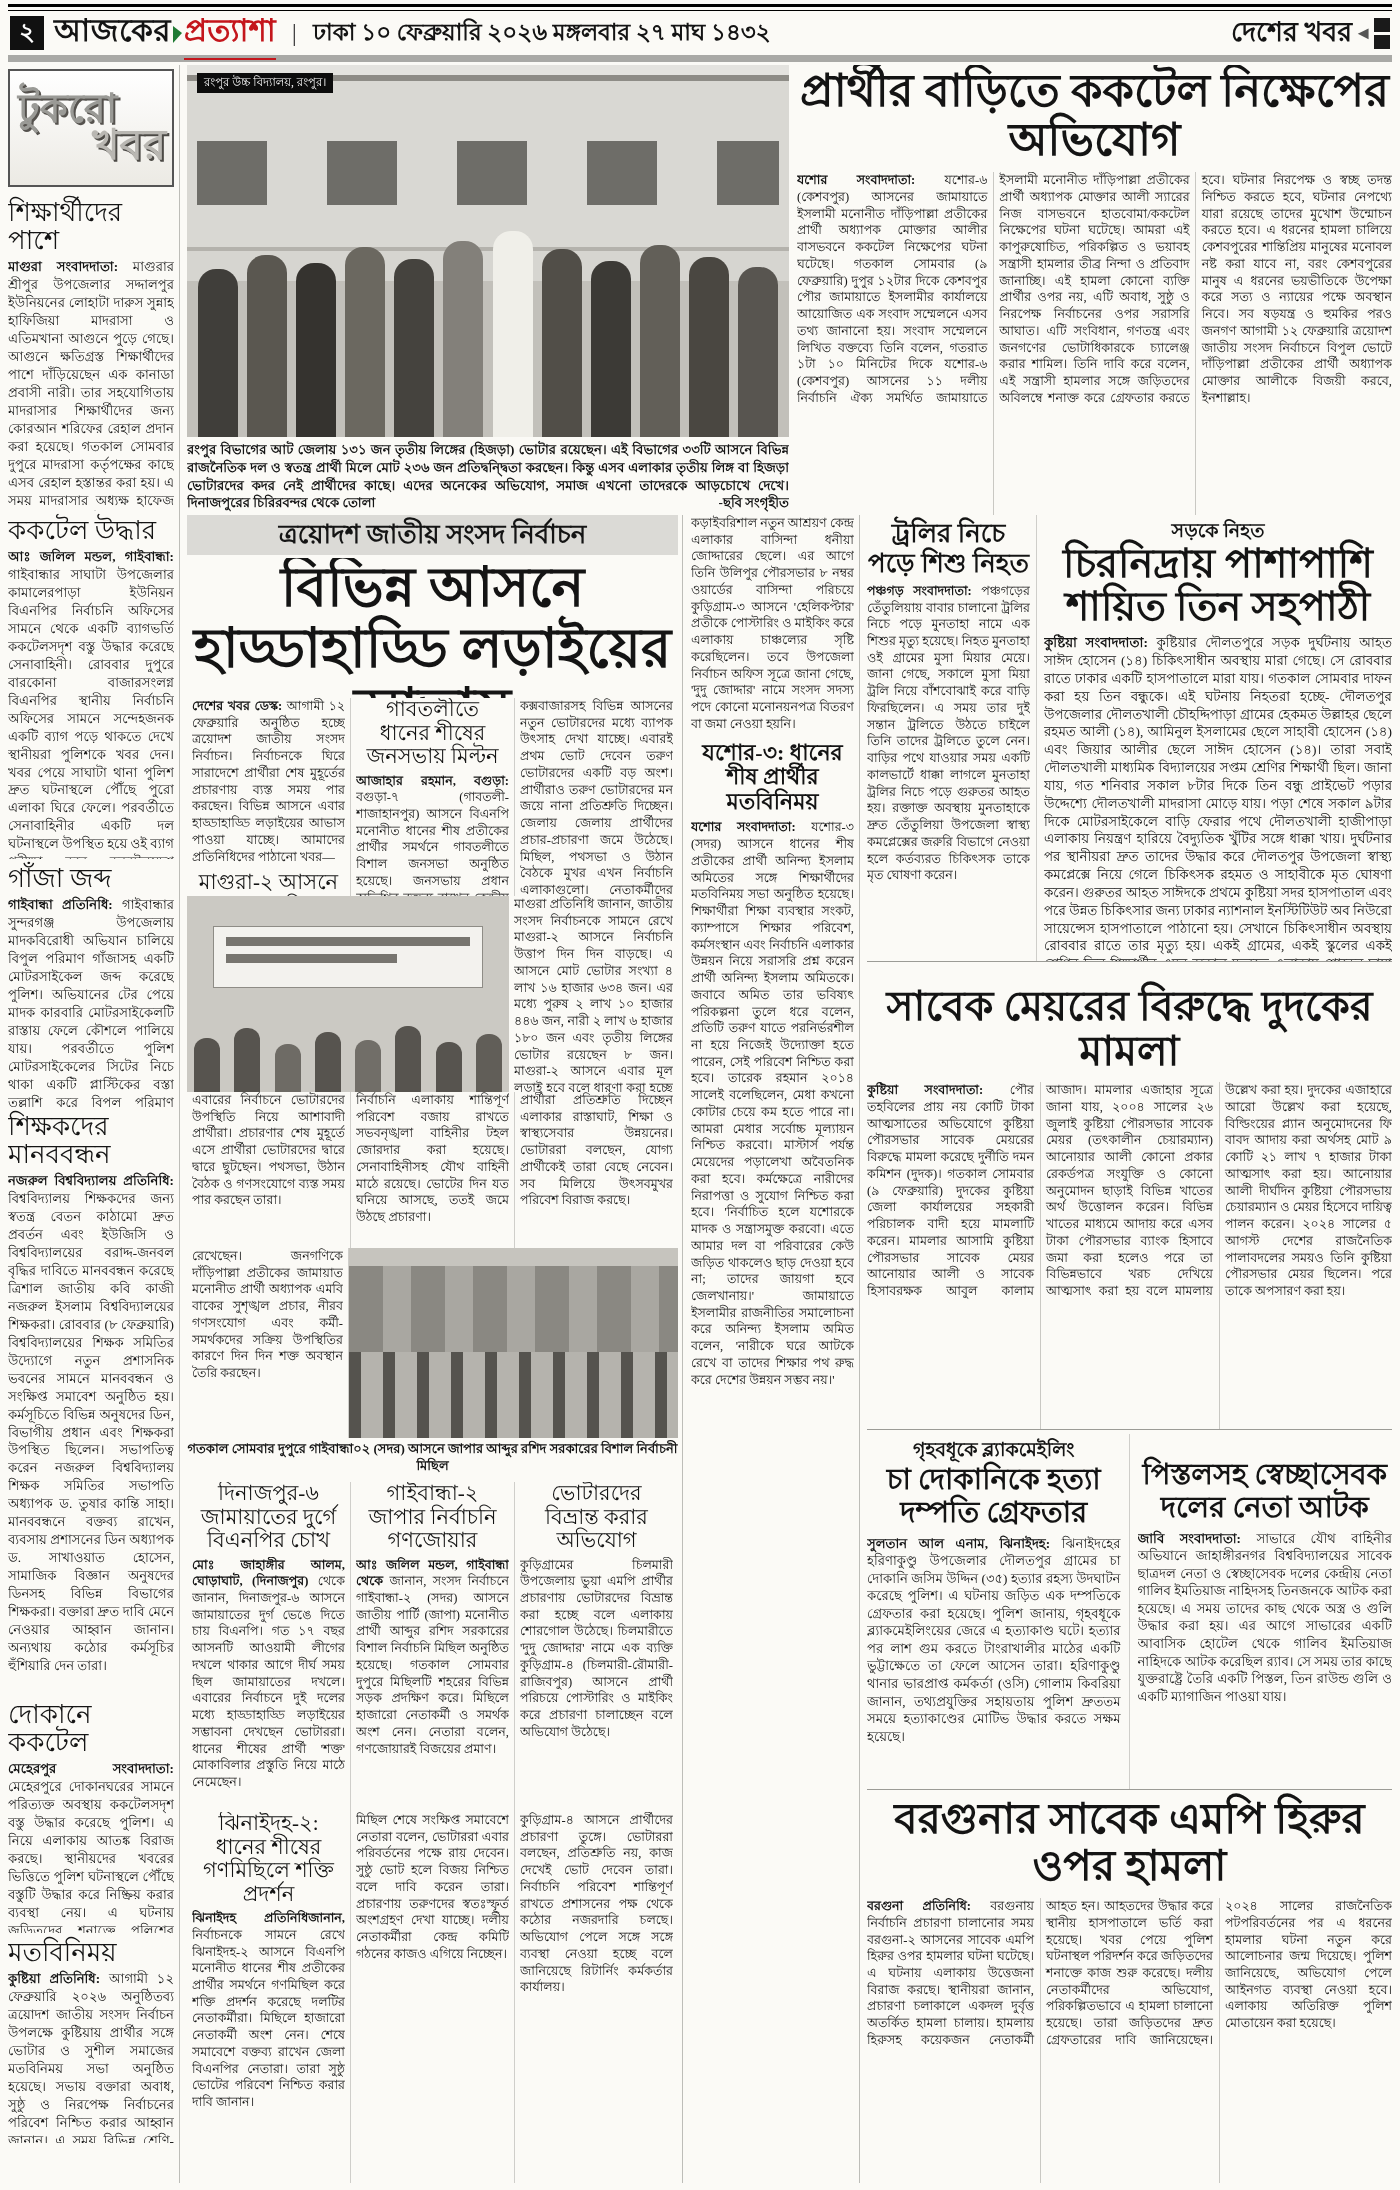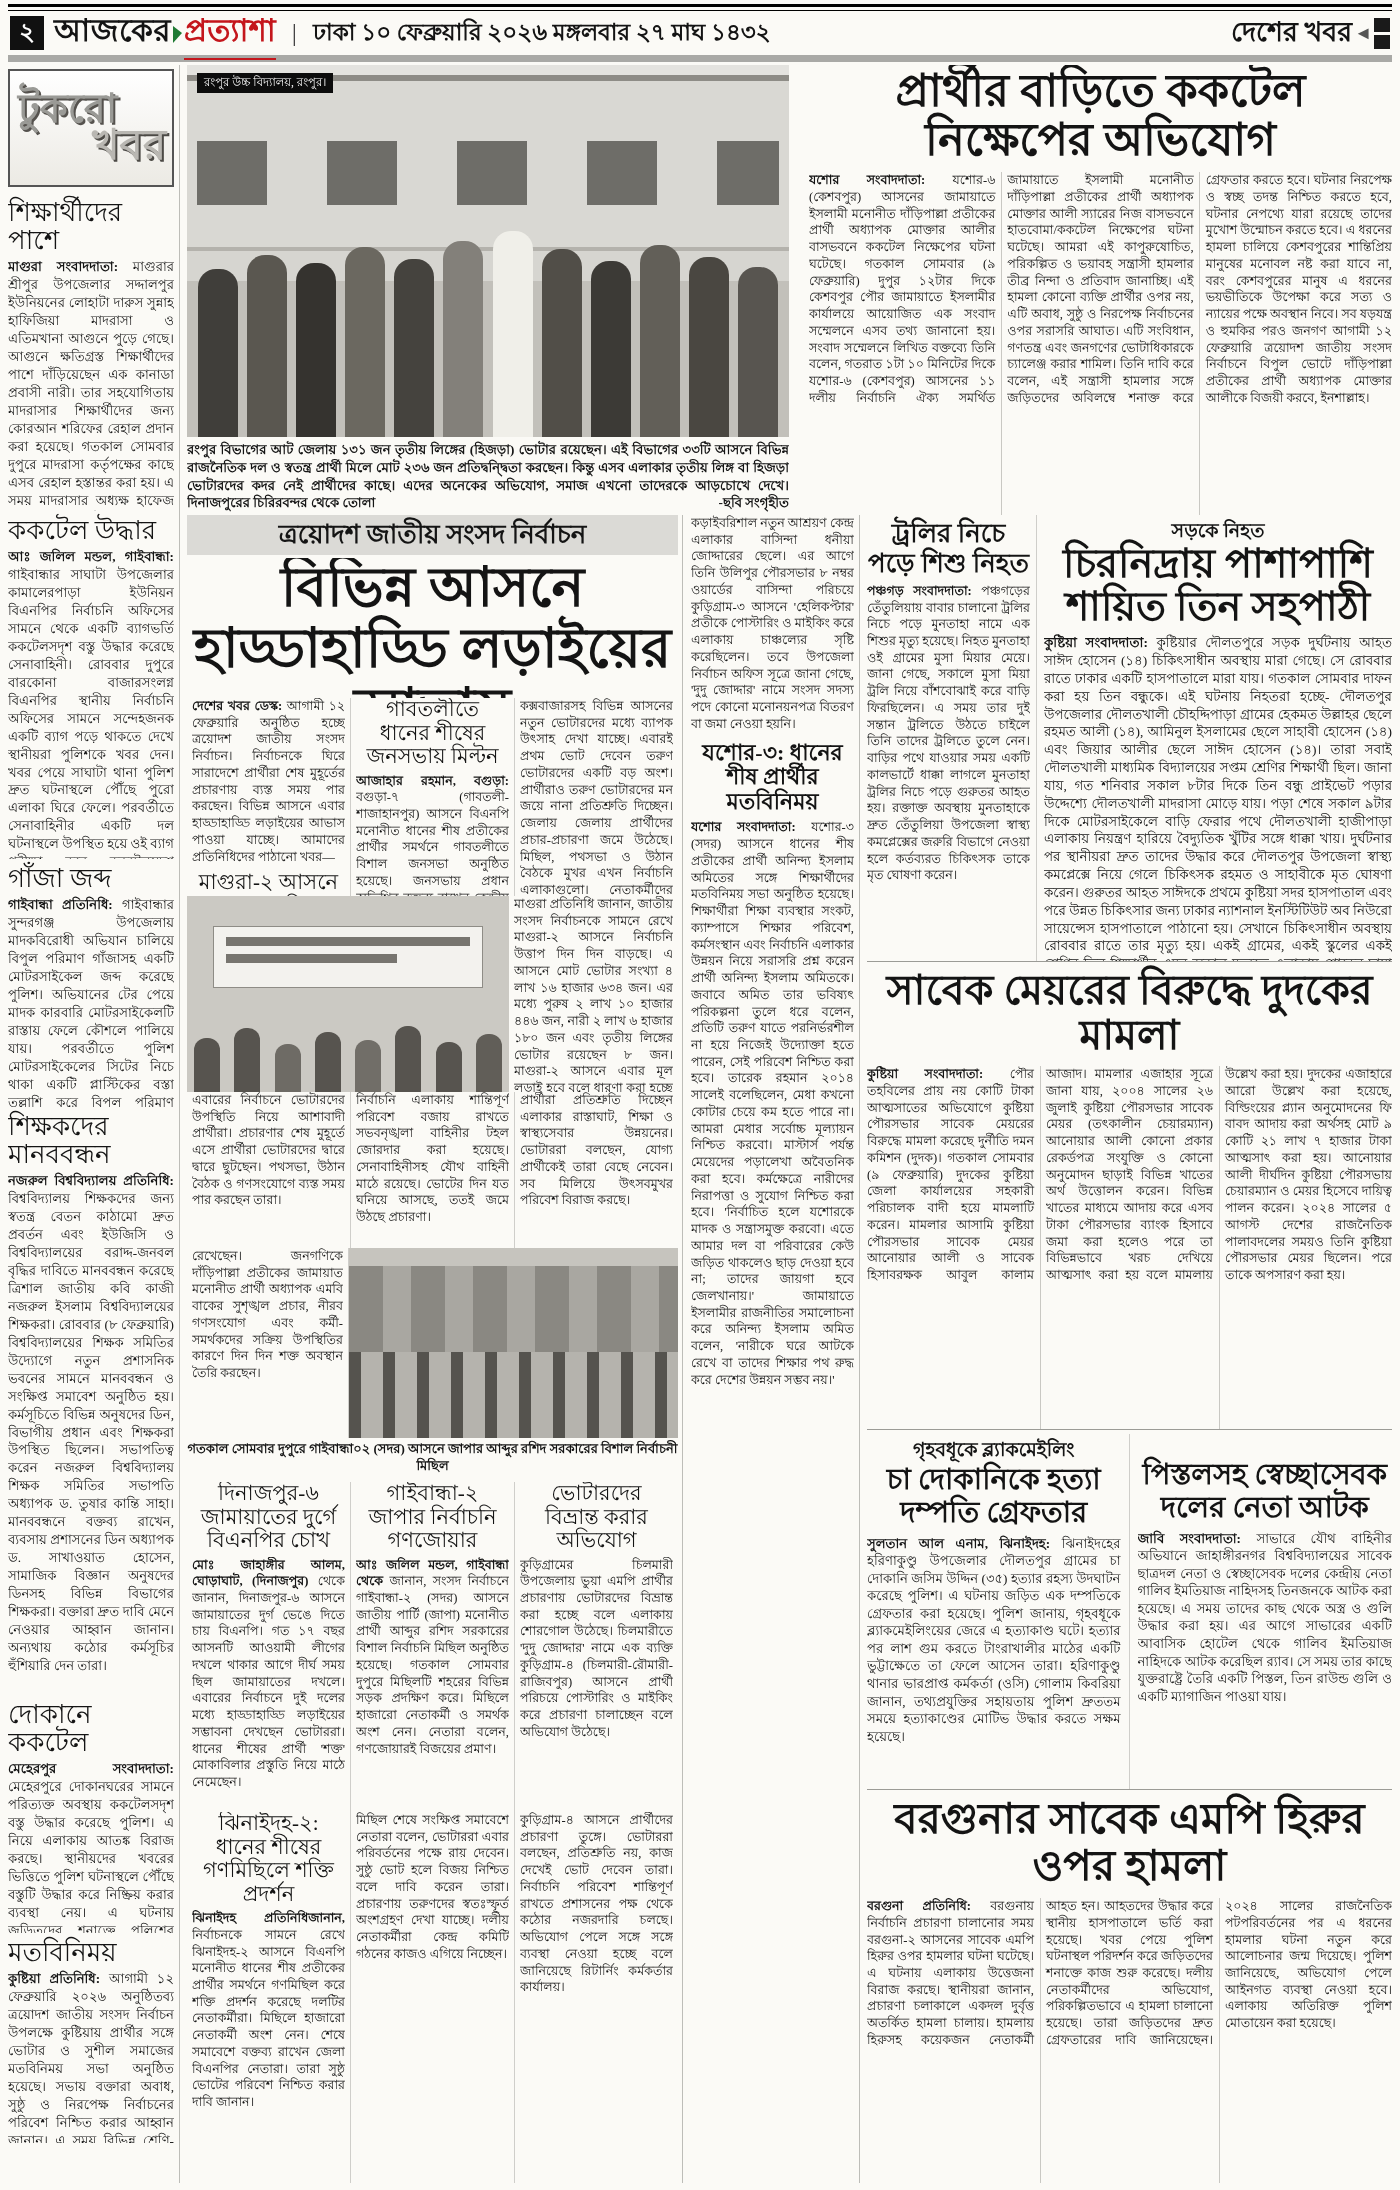--- a/index.html
+++ b/index.html
@@ -19,21 +19,21 @@
   .section-wrap{margin-left:auto;display:flex;align-items:center;gap:2px}
   .section-name{font-size:27px;font-weight:bold}
   .section-arrow{font-size:18px;color:#555}
   .sq-stack{display:flex;flex-direction:column;gap:3px}
   .sq{width:16px;height:14px;background:#1a1a1a}
   .gray-bar{height:7px;background:#a9a9a6;margin-bottom:3px}
   
   .cols{display:flex;gap:7px;height:2118px}
   .sidebar{width:172px;border-right:1px solid #bdbdb8;padding-right:5px;overflow:hidden}
   .mainarea{flex:1;display:flex;flex-direction:column;overflow:hidden}
-  .main-top{display:flex;gap:20px;height:450px;overflow:hidden}
+  .main-top{display:flex;gap:8px;height:450px;overflow:hidden}
   .main-bottom{display:flex;gap:7px;height:1668px;overflow:hidden}
   
   .body-txt{font-size:12.6px;line-height:1.33;text-align:justify;overflow:hidden}
   .body-txt b{font-weight:bold}
   .sb-head{font-size:26px;font-weight:400;line-height:1.08;margin:6px 0 3px}
   .sb-body{font-size:13.2px;line-height:1.36;text-align:justify;overflow:hidden}
   .subhead{font-size:21px;font-weight:400;text-align:center;line-height:1.12;margin:6px 4px 4px}
   .kicker-sm{font-size:19px;font-weight:bold;text-align:center;line-height:1.1;margin-top:6px}
   
   .tk-box{border:2px solid #555;height:118px;margin:4px 0 6px;position:relative;overflow:hidden;background:linear-gradient(#fff,#eceae4)}
@@ -76,21 +76,21 @@
   .cont{width:170px;border-right:1px solid #bdbdb8;padding:0 5px 0 1px;overflow:hidden;display:flex;flex-direction:column}
   .cont-sub{font-size:22px;font-weight:900;text-align:center;line-height:1.12;margin:8px 0 5px}
   
   .rightcol{flex:1;display:flex;flex-direction:column;overflow:hidden}
   .r1{display:flex;height:446px;overflow:hidden}
   .trolley{width:170px;border-right:1px solid #cfceca;padding-right:6px;overflow:hidden}
   .tr-head{font-size:26px;font-weight:900;text-align:center;line-height:1.15;margin:4px 0 4px}
   .classmates{flex:1;padding-left:7px;display:flex;flex-direction:column;overflow:hidden}
   .cm-head{font-size:40px;font-weight:900;text-align:center;line-height:1.08;margin-bottom:6px}
   .cm-body{columns:1;flex:1;font-size:13.4px}
-  .r2{height:468px;border-top:1px solid #9b9b96;display:flex;flex-direction:column;overflow:hidden;padding-top:2px}
+  .r2{height:468px;border-top:1px solid #9b9b96;display:flex;flex-direction:column;overflow:hidden;padding-top:18px}
   .dd-head{font-size:41px;font-weight:900;text-align:center;line-height:1.1;padding:4px 0 8px}
   .dd-body{columns:3;column-gap:12px;column-rule:1px solid #c9c8c3;flex:1}
   .r3{display:flex;height:360px;border-top:1px solid #9b9b96;overflow:hidden;padding-top:4px}
   .blackmail{width:50%;border-right:1px solid #cfceca;padding-right:8px;display:flex;flex-direction:column;overflow:hidden}
   .bm-head{font-size:29px;font-weight:900;text-align:center;line-height:1.15;margin:2px 0 5px}
   .pistol{flex:1;padding-left:8px;display:flex;flex-direction:column;overflow:hidden}
   .r4{flex:1;border-top:1px solid #9b9b96;display:flex;flex-direction:column;overflow:hidden;padding-top:2px}
   .bg-head{font-size:42px;font-weight:900;text-align:center;line-height:1.12;padding:4px 0 8px}
   .bg-body{columns:3;column-gap:12px;column-rule:1px solid #c9c8c3;flex:1}
 </style>

